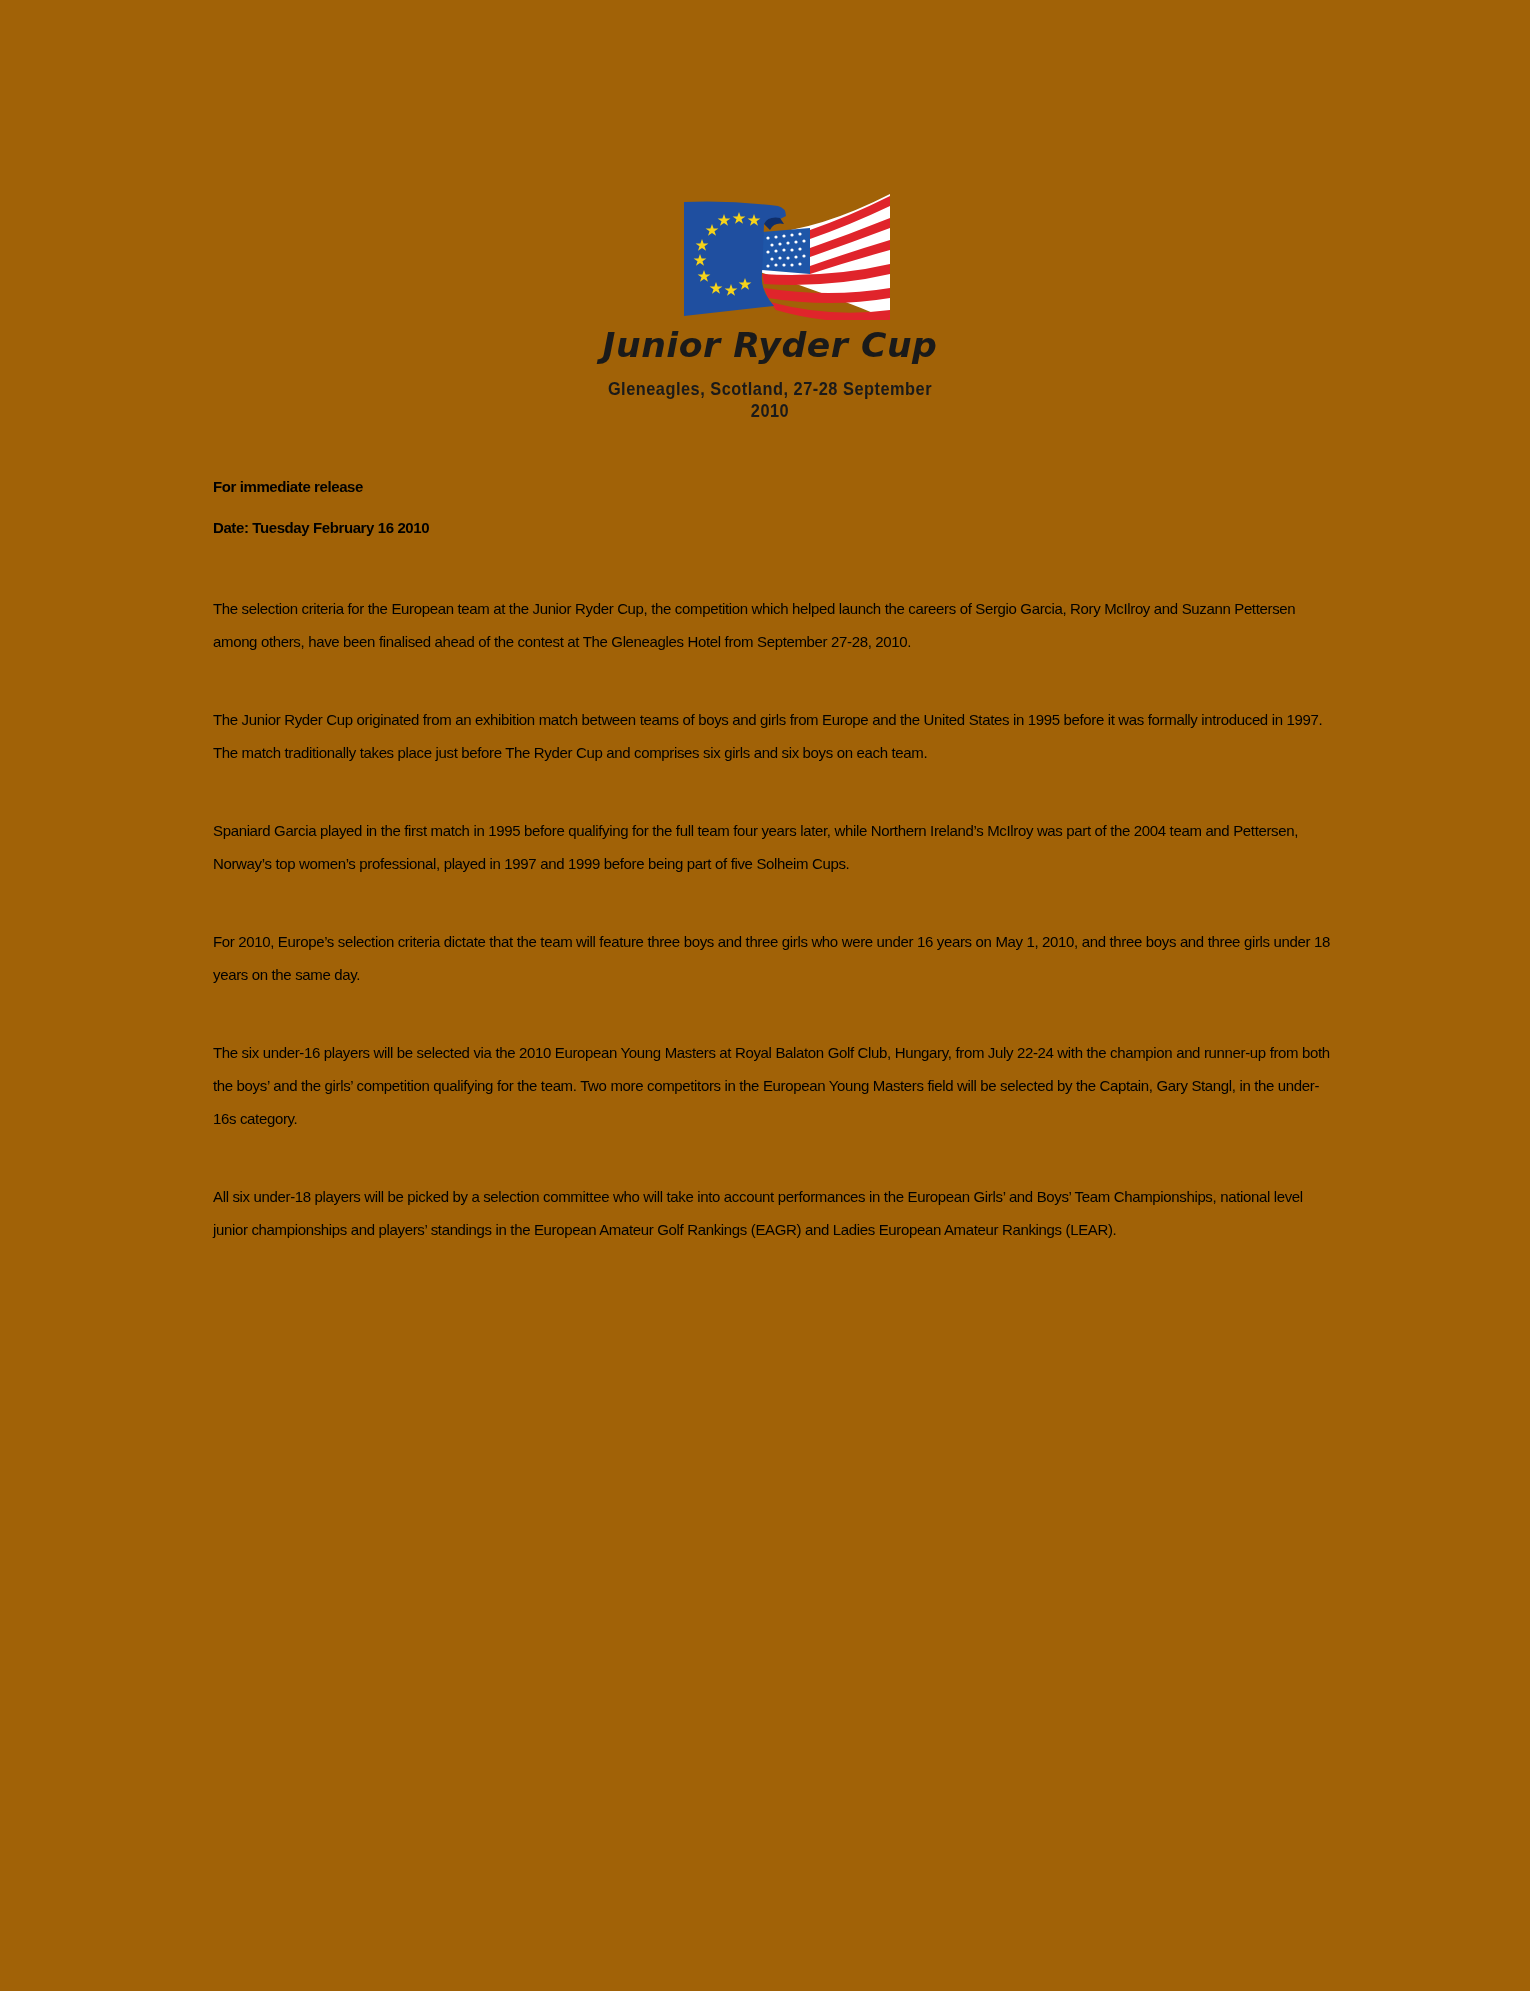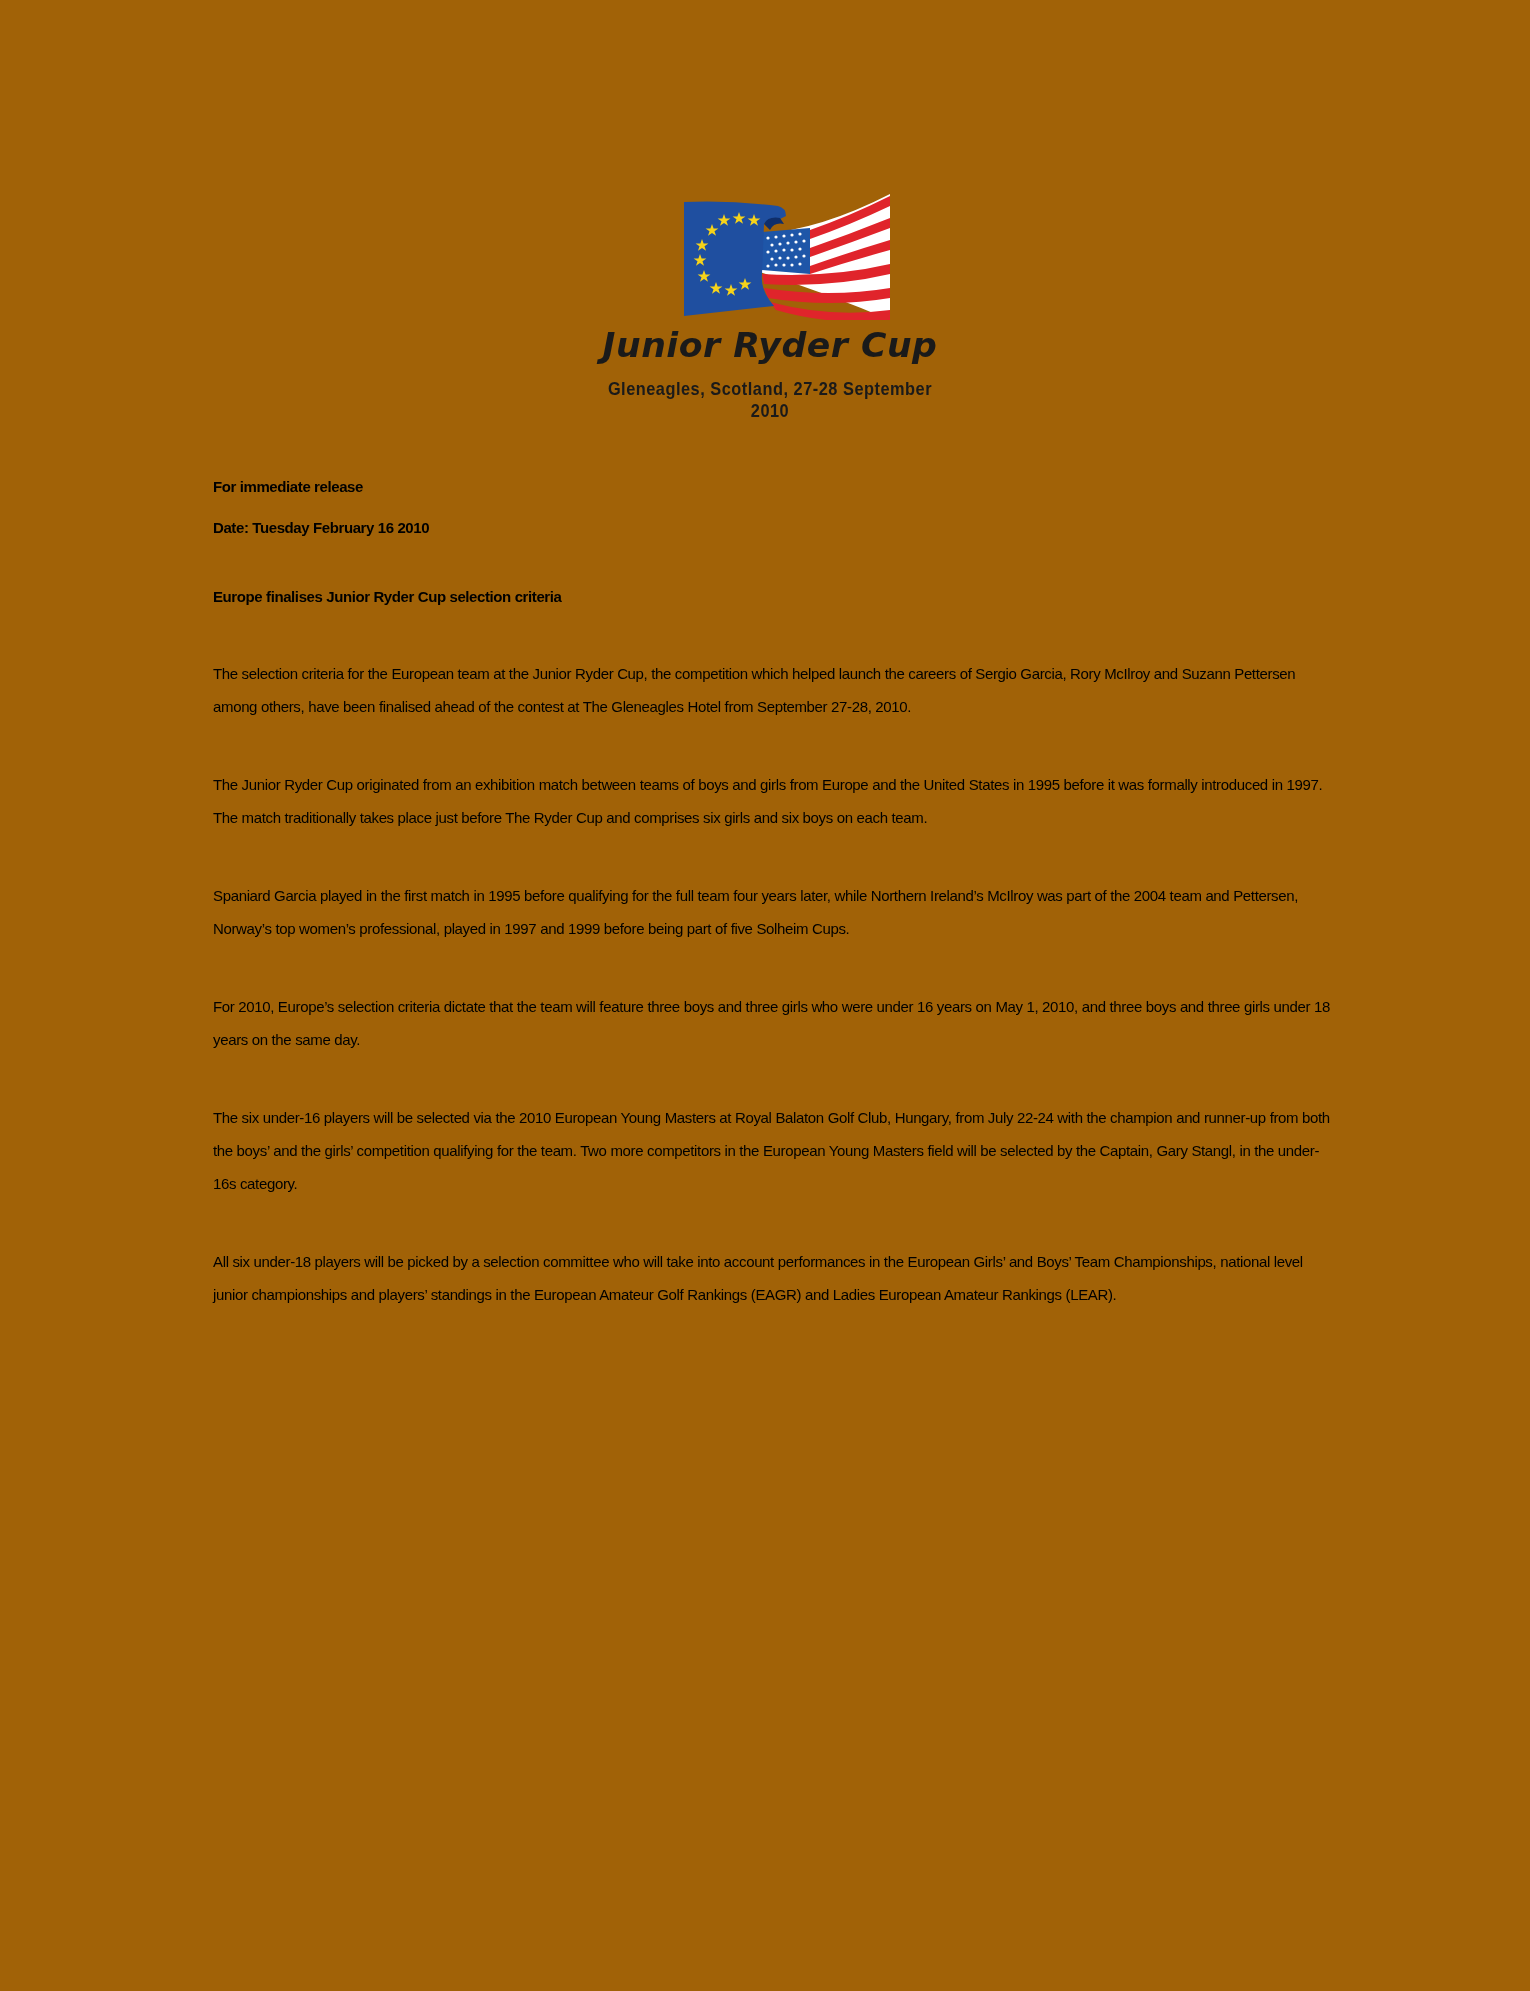--- a/index.html
+++ b/index.html
@@ -163,21 +163,20 @@
         </g>
       </g>
     </svg>
     <div class="logo-title">Junior Ryder Cup</div>
     <div class="logo-subtitle">Gleneagles, Scotland, 27-28 September 2010</div>
   </div>
 
   <div class="content">
     <p class="release-line">For immediate release</p>
     <p class="release-line">Date: Tuesday February 16 2010</p>
-    <p class="headline">Europe finalises Junior Ryder Cup selection criteria</p>
     <p class="para first">The selection criteria for the European team at the Junior Ryder Cup, the competition which helped launch the careers of Sergio Garcia, Rory McIlroy and Suzann Pettersen among others, have been finalised ahead of the contest at The Gleneagles Hotel from September 27-28, 2010.</p>
     <p class="para">The Junior Ryder Cup originated from an exhibition match between teams of boys and girls from Europe and the United States in 1995 before it was formally introduced in 1997. The match traditionally takes place just before The Ryder Cup and comprises six girls and six boys on each team.</p>
     <p class="para">Spaniard Garcia played in the first match in 1995 before qualifying for the full team four years later, while Northern Ireland’s McIlroy was part of the 2004 team and Pettersen, Norway’s top women’s professional, played in 1997 and 1999 before being part of five Solheim Cups.</p>
     <p class="para">For 2010, Europe’s selection criteria dictate that the team will feature three boys and three girls who were under 16 years on May 1, 2010, and three boys and three girls under 18 years on the same day.</p>
     <p class="para">The six under-16 players will be selected via the 2010 European Young Masters at Royal Balaton Golf Club, Hungary, from July 22-24 with the champion and runner-up from both the boys’ and the girls’ competition qualifying for the team. Two more competitors in the European Young Masters field will be selected by the Captain, Gary Stangl, in the under-16s category.</p>
     <p class="para">All six under-18 players will be picked by a selection committee who will take into account performances in the European Girls’ and Boys’ Team Championships, national level junior championships and players’ standings in the European Amateur Golf Rankings (EAGR) and Ladies European Amateur Rankings (LEAR).</p>
   </div>
 
 </div>
 

